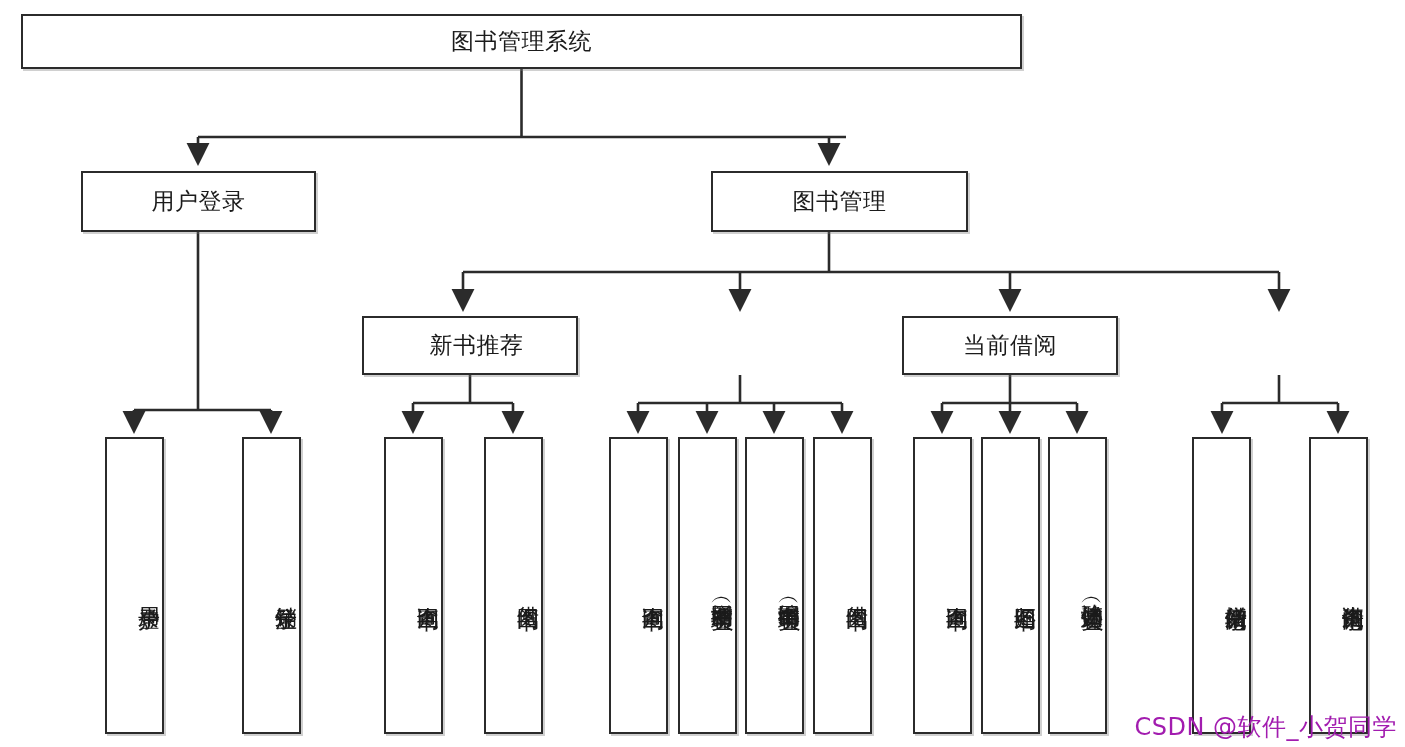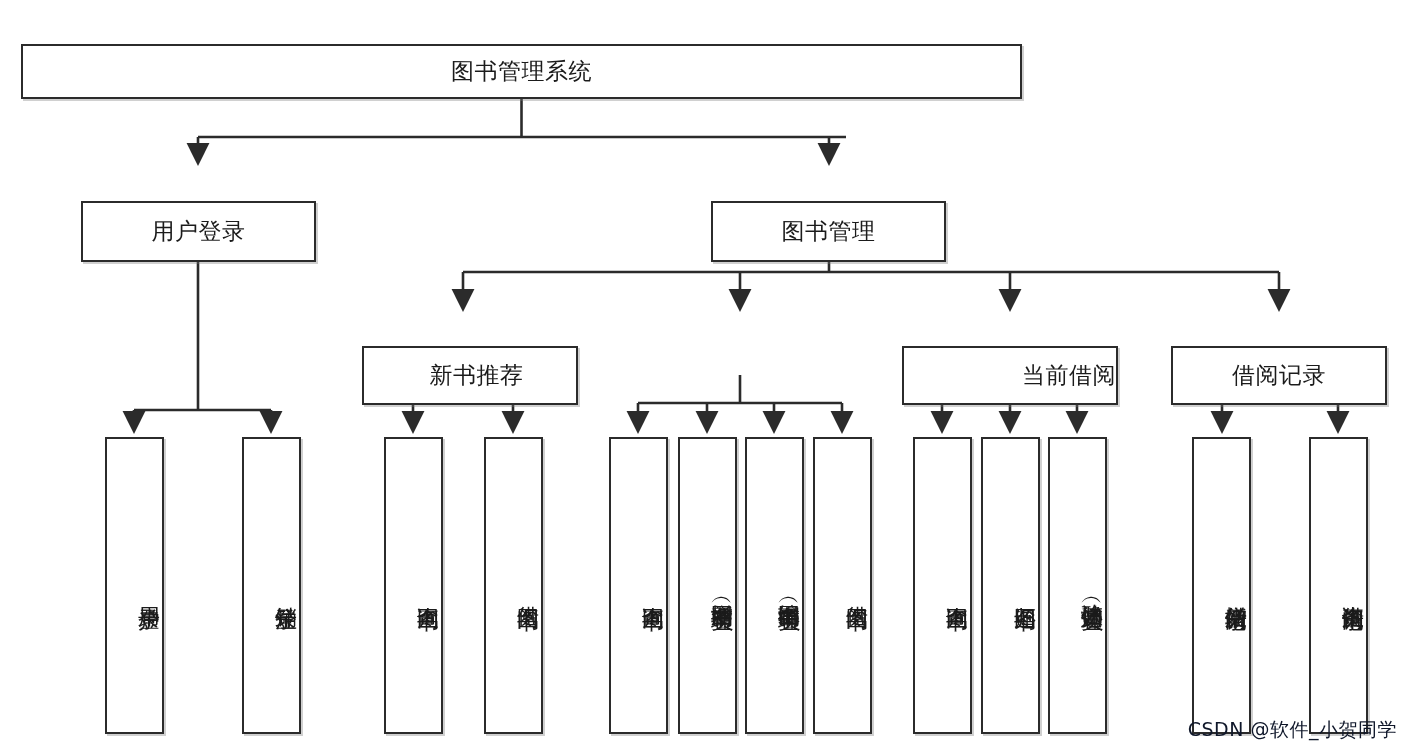--- a/index.html
+++ b/index.html
@@ -37,21 +37,20 @@
     justify-content: center;
     color: #1b1b1b;
     z-index: 2;
   }
   .node-h {
     font-size: 23px;
     line-height: 1.15;
     letter-spacing: 0.5px;
     text-align: center;
     white-space: nowrap;
-    margin-top: 30px;
   }
   .node-v {
     font-size: 22px;
     line-height: 1.18;
     letter-spacing: 1px;
     writing-mode: vertical-rl;
     text-orientation: upright;
     align-items: flex-start;
     justify-content: center;
     padding-top: 10px;
@@ -59,22 +58,22 @@
   }
   .node-v > span {
     writing-mode: vertical-rl;
     text-orientation: upright;
     display: block;
   }
   #watermark {
     position: absolute;
     right: 8px;
     bottom: 4px;
-    font-size: 19px;
-    color: #0f172a;
+    font-size: 24px;
+    color: #a21caf;
     letter-spacing: 0.5px;
     z-index: 3;
     white-space: nowrap;
     font-family: "DejaVu Sans", "Liberation Sans", sans-serif;
   }
 </style>
 </head>
 <body>
 
 <div id="diagram-root">
@@ -129,32 +128,29 @@
     </g>
   </svg>
 
   <div class="node node-h" style="left:21px; top:14px; width:1001px; height:55px;">
     <span>图书管理系统</span>
   </div>
 
   <div class="node node-h" style="left:81px; top:171px; width:235px; height:61px;">
     <span>用户登录</span>
   </div>
-  <div class="node node-h" style="left:711px; top:171px; width:235px; height:61px;">
+  <div class="node node-h" style="left:711px; top:171px; width:257px; height:61px;">
     <span>图书管理</span>
   </div>
 
   <div class="node node-h" style="left:362px; top:316px; width:216px; height:59px;padding-left:13px;">
     <span>新书推荐</span>
   </div>
-  <div class="node node-h" style="left:902px; top:316px; width:216px; height:59px;justify-content:flex-end;">
+  <div class="node node-h" style="left:902px; top:316px; width:216px; height:59px;">
     <span>当前借阅</span>
-  </div>
-  <div class="node node-h" style="left:1171px; top:316px; width:216px; height:59px;">
-    <span>借阅记录</span>
   </div>
 
   <div class="node node-v" style="left:105px; top:437px; width:59px; height:297px;">
     <span>用户登录</span>
   </div>
   <div class="node node-v" style="left:242px; top:437px; width:59px; height:297px;">
     <span>注销登录</span>
   </div>
 
   <div class="node node-v" style="left:384px; top:437px; width:59px; height:297px;">

